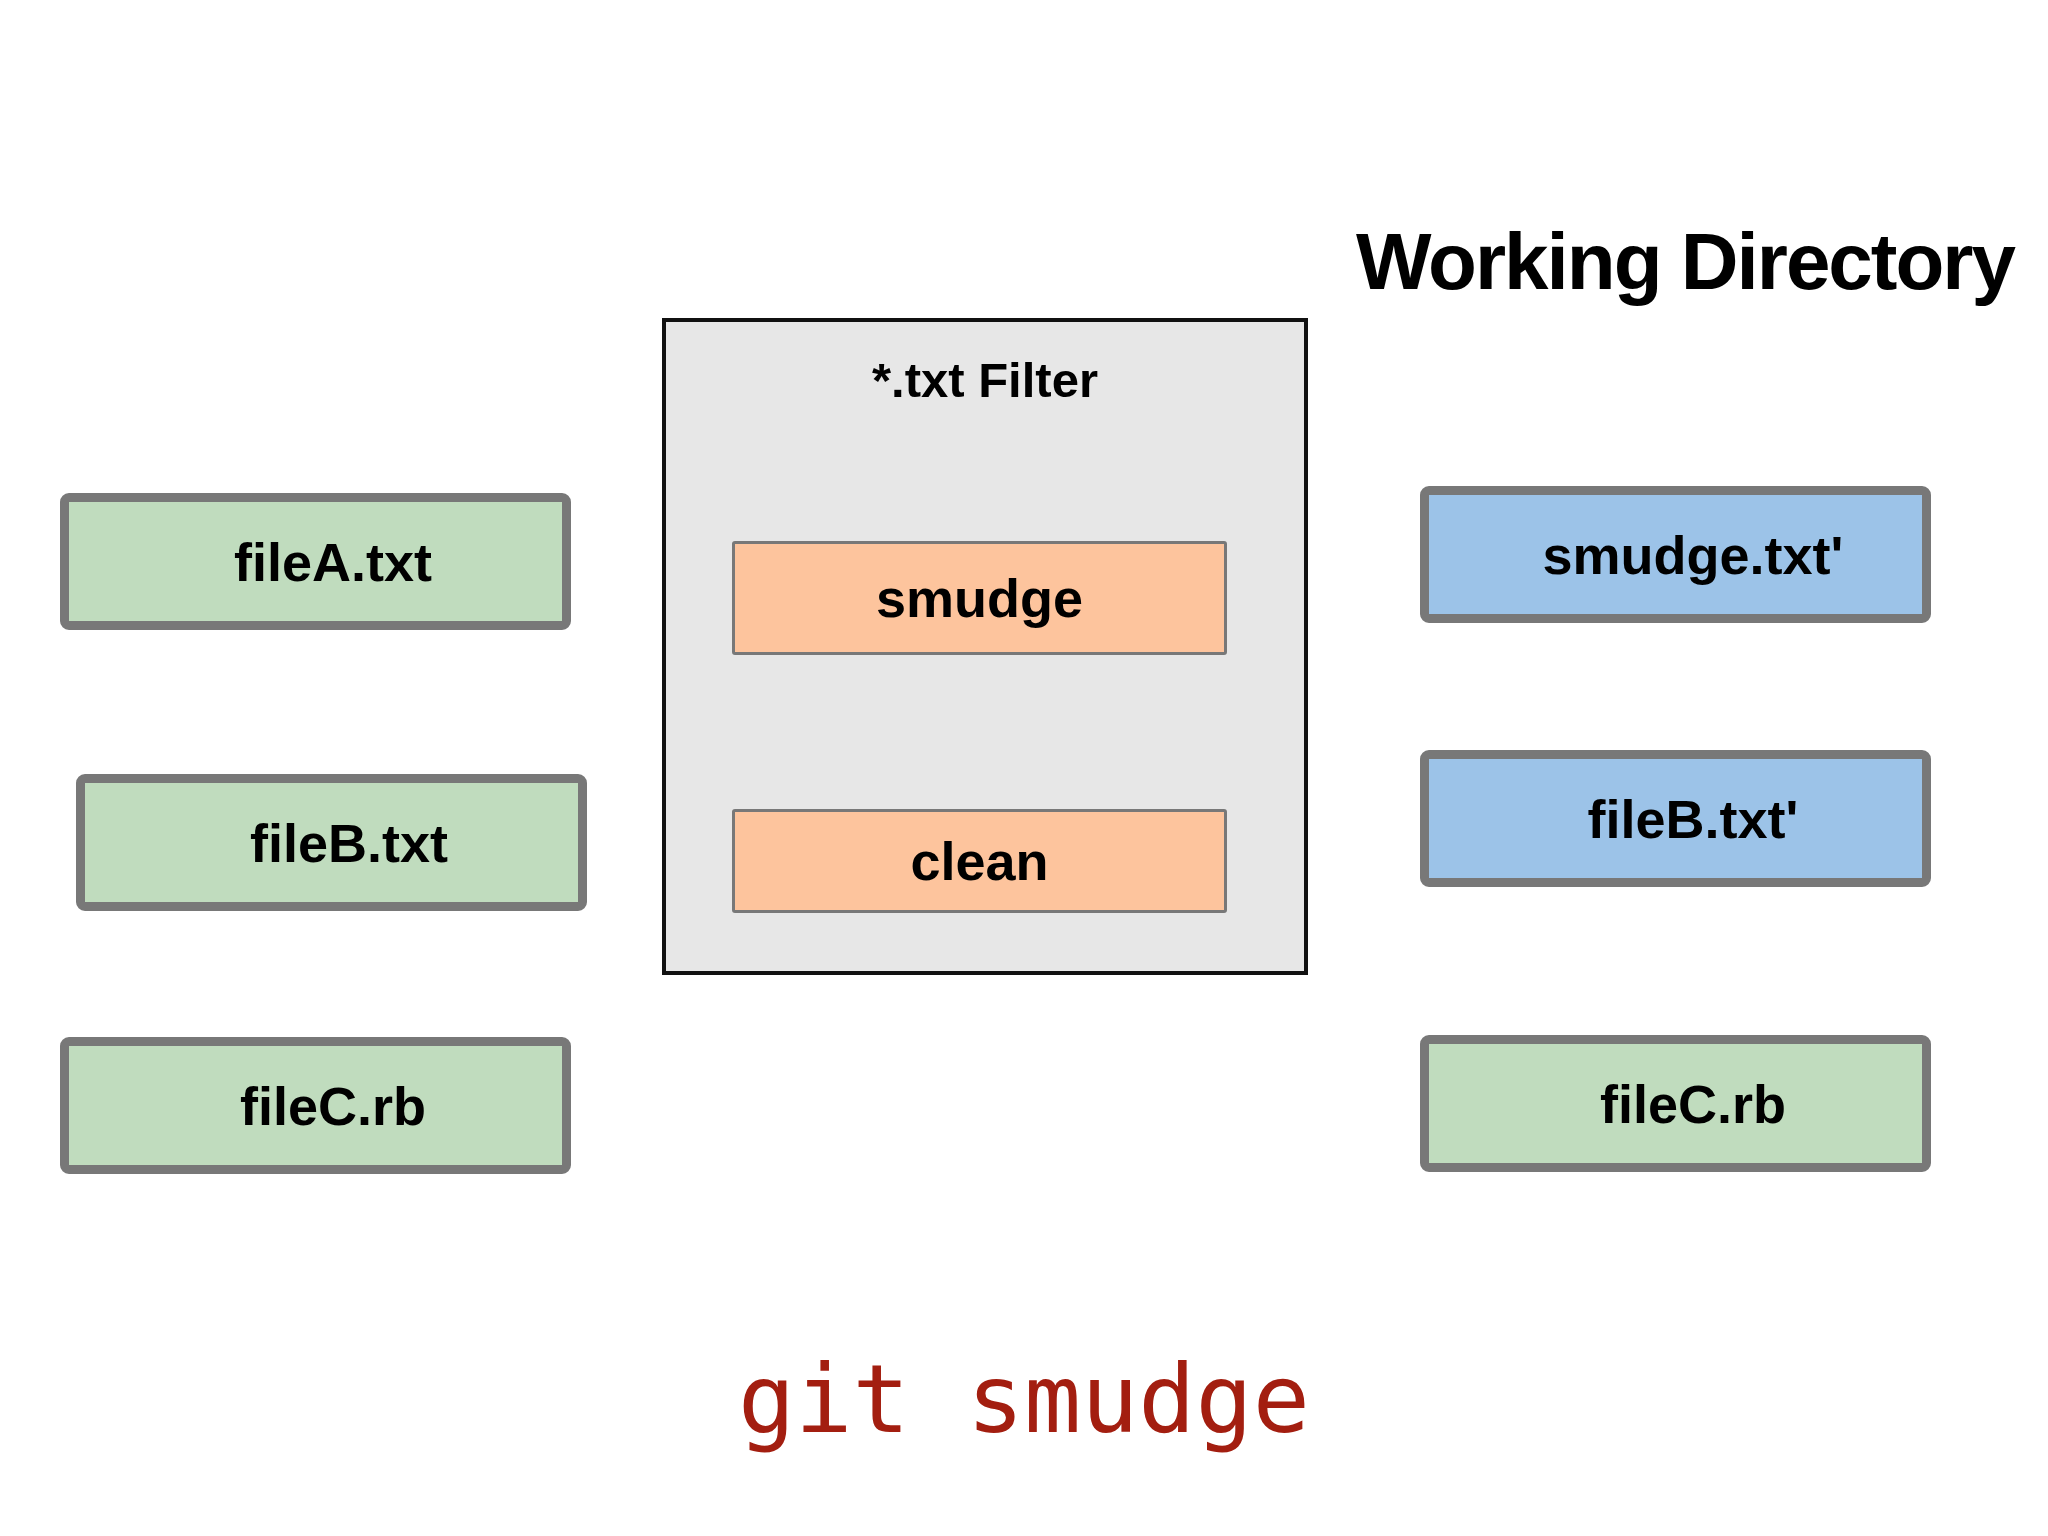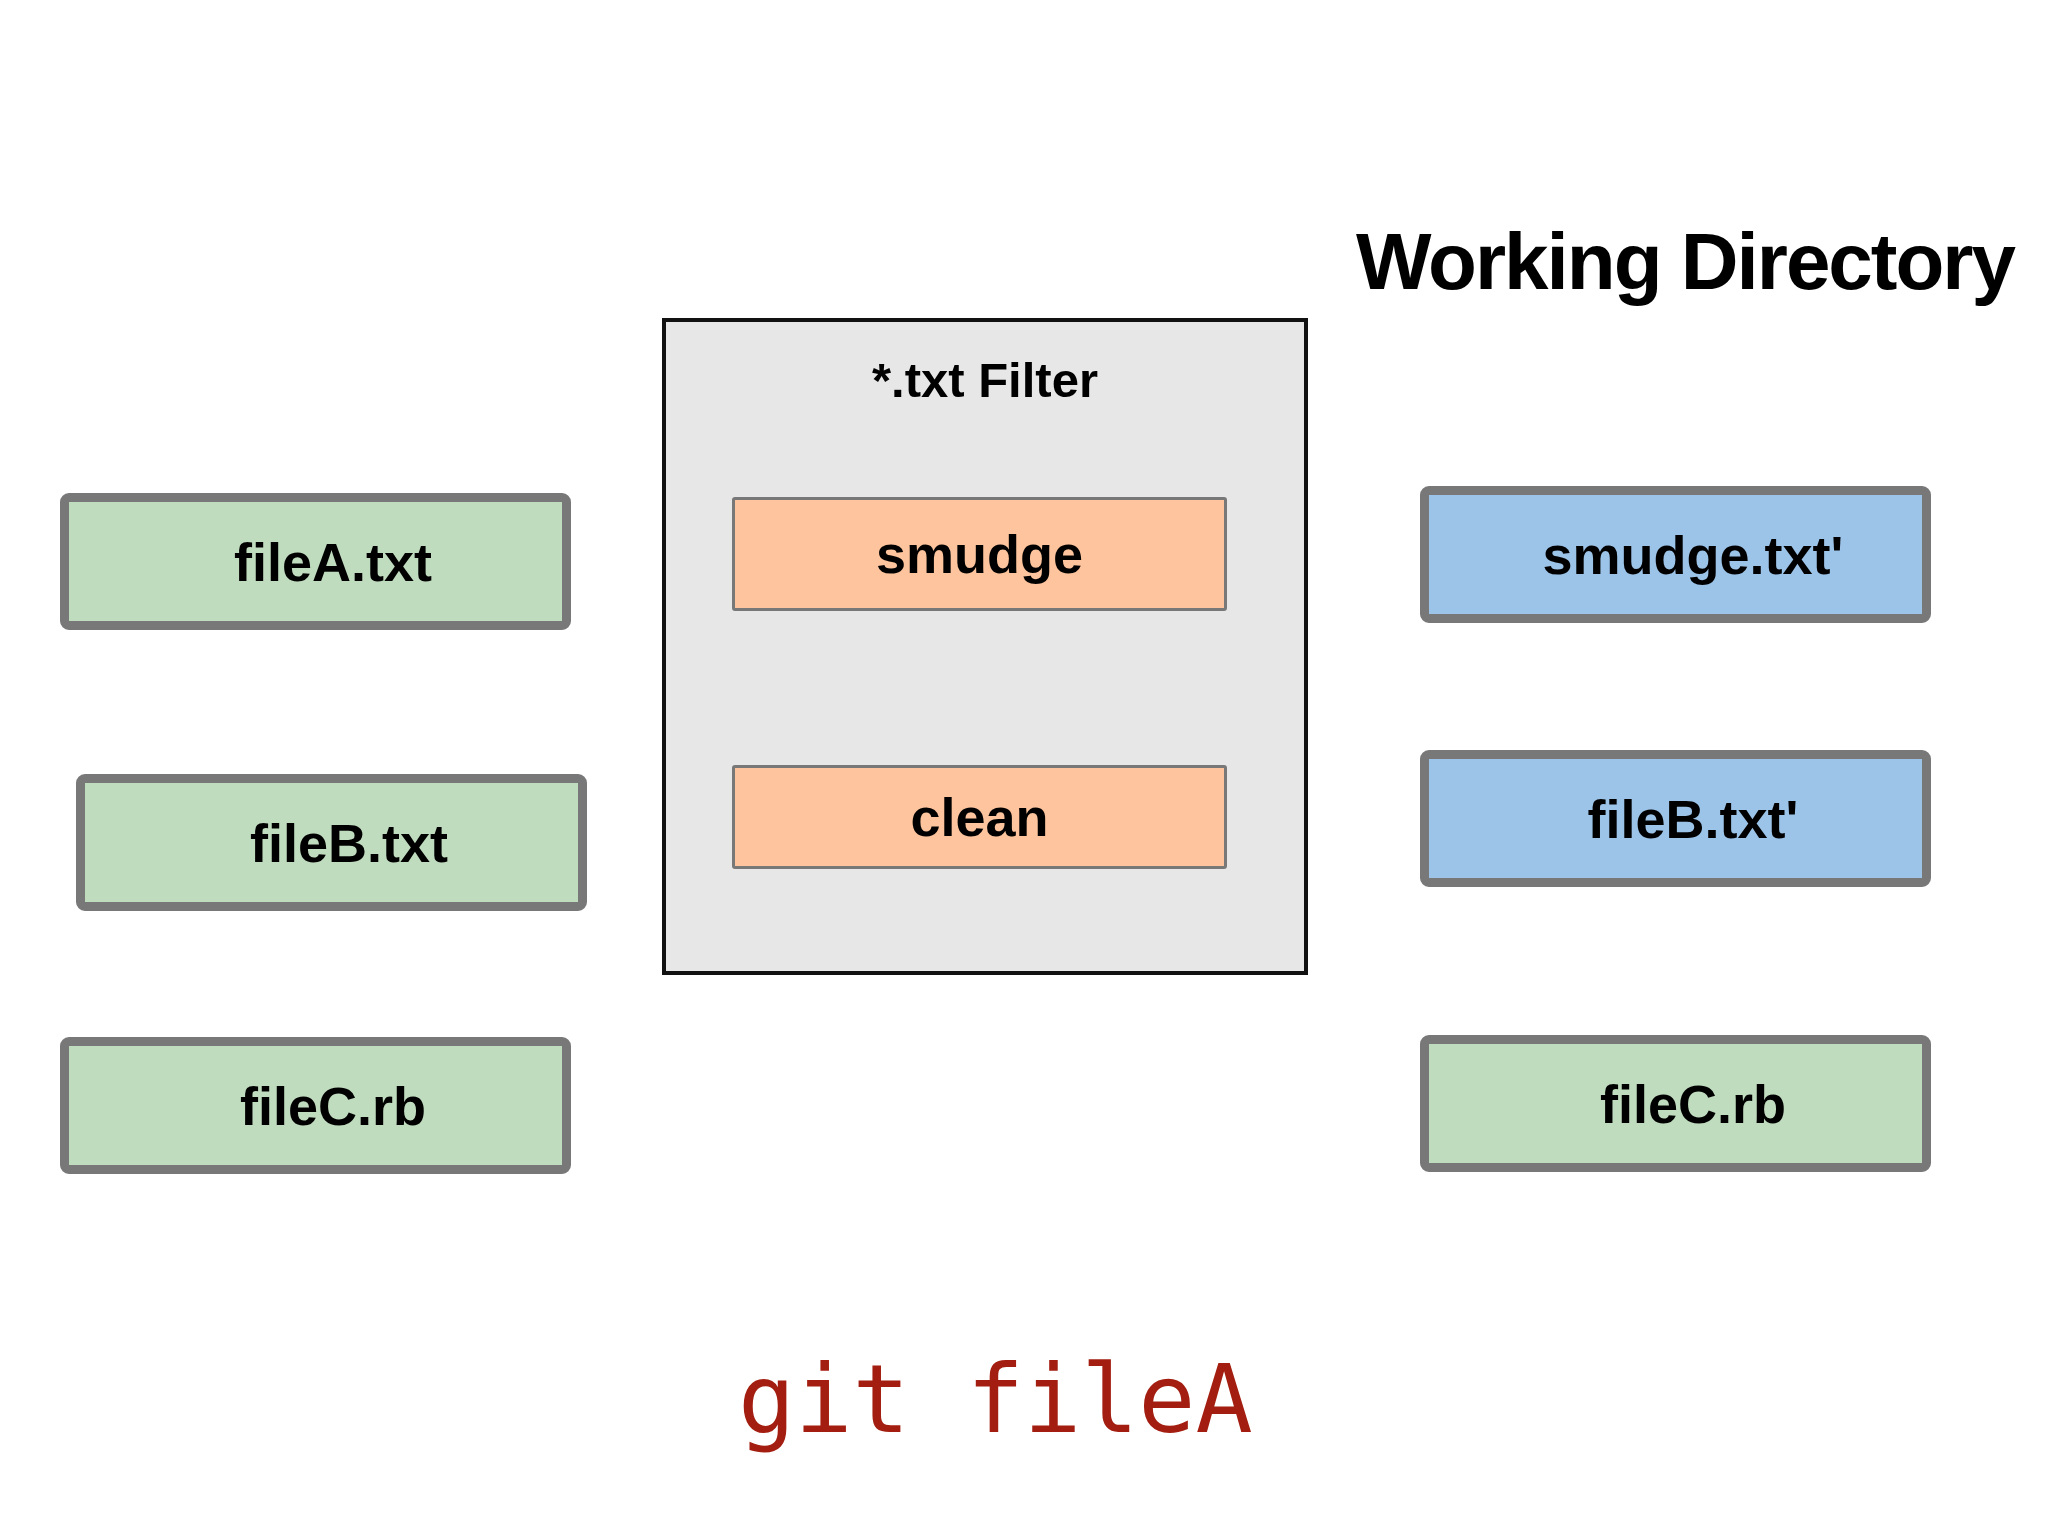--- a/index.html
+++ b/index.html
@@ -84,20 +84,21 @@
     border-radius: 3px;
     background: var(--orange, #fdc49d);
     display: flex;
     align-items: center;
     justify-content: center;
     font-weight: bold;
     font-size: 54px;
     line-height: 1;
     color: #000000;
     white-space: nowrap;
+    margin-top: 44px;
   }
   .op-smudge { top: 175px; height: 114px; }
   .op-clean  { top: 443px; height: 104px; }
 
   .command-caption {
     position: absolute;
     left: 738px;
     top: 1352px;
     font-family: "DejaVu Sans Mono", "Liberation Mono", monospace;
     font-size: 95px;
@@ -137,15 +138,15 @@
   <div class="file-box blue col-working row-a-working">
     <span>smudge.txt'</span>
   </div>
   <div class="file-box blue col-working row-b-working">
     <span>fileB.txt'</span>
   </div>
   <div class="file-box green col-working row-c-working">
     <span>fileC.rb</span>
   </div>
 
-  <div class="command-caption">git fileA</div>
+  <div class="command-caption">git smudge</div>
 
 </div>
 
 </body></html>

